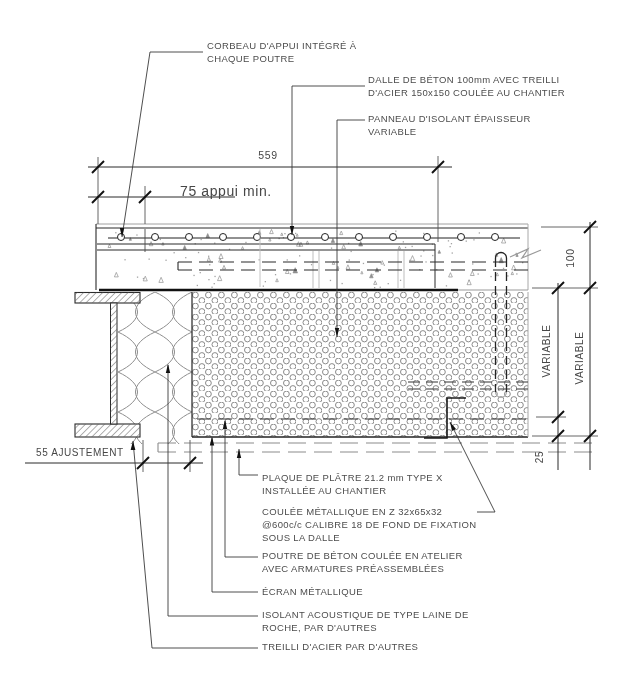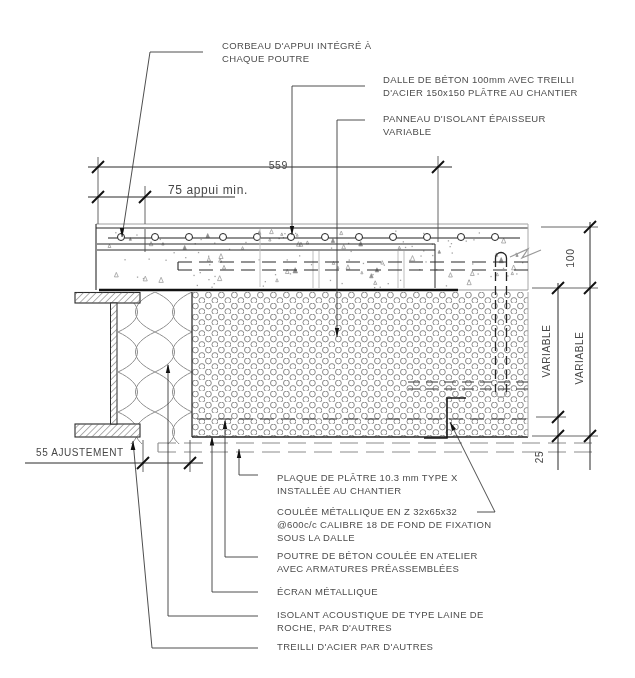--- a/index.html
+++ b/index.html
@@ -1,20 +1,20 @@
 <!DOCTYPE html>
 <html><head>
 <meta charset="utf-8">
 <style>
   html,body{margin:0;padding:0;background:#fff;}
   .canvas{position:relative;width:635px;height:678px;background:#ffffff;
           font-family:"Liberation Sans",sans-serif;overflow:hidden;}
   .canvas svg{position:absolute;left:0;top:0;}
   .lbl{position:absolute;font-size:9.5px;letter-spacing:.35px;color:#4c4c4c;
-       line-height:13px;white-space:nowrap;margin-left:15px;}
+       line-height:13px;white-space:nowrap;}
   .dim{position:absolute;font-size:10.5px;color:#474747;letter-spacing:.6px;
        white-space:nowrap;}
   .vdim{text-align:center;transform:rotate(-90deg);transform-origin:center;}
 </style>
 </head>
 <body>
 
 <div class="canvas">
 
 <svg width="635" height="678" viewBox="0 0 635 678">
@@ -321,30 +321,30 @@
   </g>
 </svg>
 
 <div class="lbl" style="left:207px;top:39px">
   <div>CORBEAU D'APPUI INTÉGRÉ À</div>
   <div>CHAQUE POUTRE</div>
 </div>
 
 <div class="lbl" style="left:368px;top:73px">
   <div>DALLE DE BÉTON 100mm AVEC TREILLI</div>
-  <div>D'ACIER 150x150 PLÂTRE AU CHANTIER</div>
+  <div>D'ACIER 150x150 COULÉE AU CHANTIER</div>
 </div>
 
 <div class="lbl" style="left:368px;top:112px">
   <div>PANNEAU D'ISOLANT ÉPAISSEUR</div>
   <div>VARIABLE</div>
 </div>
 
 <div class="lbl" style="left:262px;top:471px">
-  <div>PLAQUE DE PLÂTRE 10.3 mm TYPE X</div>
+  <div>PLAQUE DE PLÂTRE 21.2 mm TYPE X</div>
   <div>INSTALLÉE AU CHANTIER</div>
 </div>
 
 <div class="lbl" style="left:262px;top:505px">
   <div>COULÉE MÉTALLIQUE EN Z 32x65x32</div>
   <div>@600c/c CALIBRE 18 DE FOND DE FIXATION</div>
   <div>SOUS LA DALLE</div>
 </div>
 
 <div class="lbl" style="left:262px;top:549px">
@@ -358,21 +358,21 @@
 
 <div class="lbl" style="left:262px;top:608px">
   <div>ISOLANT ACOUSTIQUE DE TYPE LAINE DE</div>
   <div>ROCHE, PAR D'AUTRES</div>
 </div>
 
 <div class="lbl" style="left:262px;top:640px">
   <div>TREILLI D'ACIER PAR D'AUTRES</div>
 </div>
 
-<div class="dim" style="left:248px;top:159px;width:40px;text-align:right">559</div>
-<div class="dim" style="left:168px;top:183px;font-size:12px">75 appui min.</div>
+<div class="dim" style="left:248px;top:149px;width:40px;text-align:center">559</div>
+<div class="dim" style="left:180px;top:183px;font-size:14px">75 appui min.</div>
 <div class="dim" style="left:36px;top:447px;font-size:10px">55 AJUSTEMENT</div>
 <div class="dim vdim" style="left:556px;top:251px;width:30px;height:14px">100</div>
 <div class="dim vdim" style="left:551px;top:351px;width:60px;height:14px;font-size:10px">VARIABLE</div>
 <div class="dim vdim" style="left:518px;top:344px;width:60px;height:14px;font-size:10px">VARIABLE</div>
 <div class="dim vdim" style="left:531px;top:450px;width:20px;height:14px;font-size:10px">25</div>
 
 </div>
 
 </body></html>

